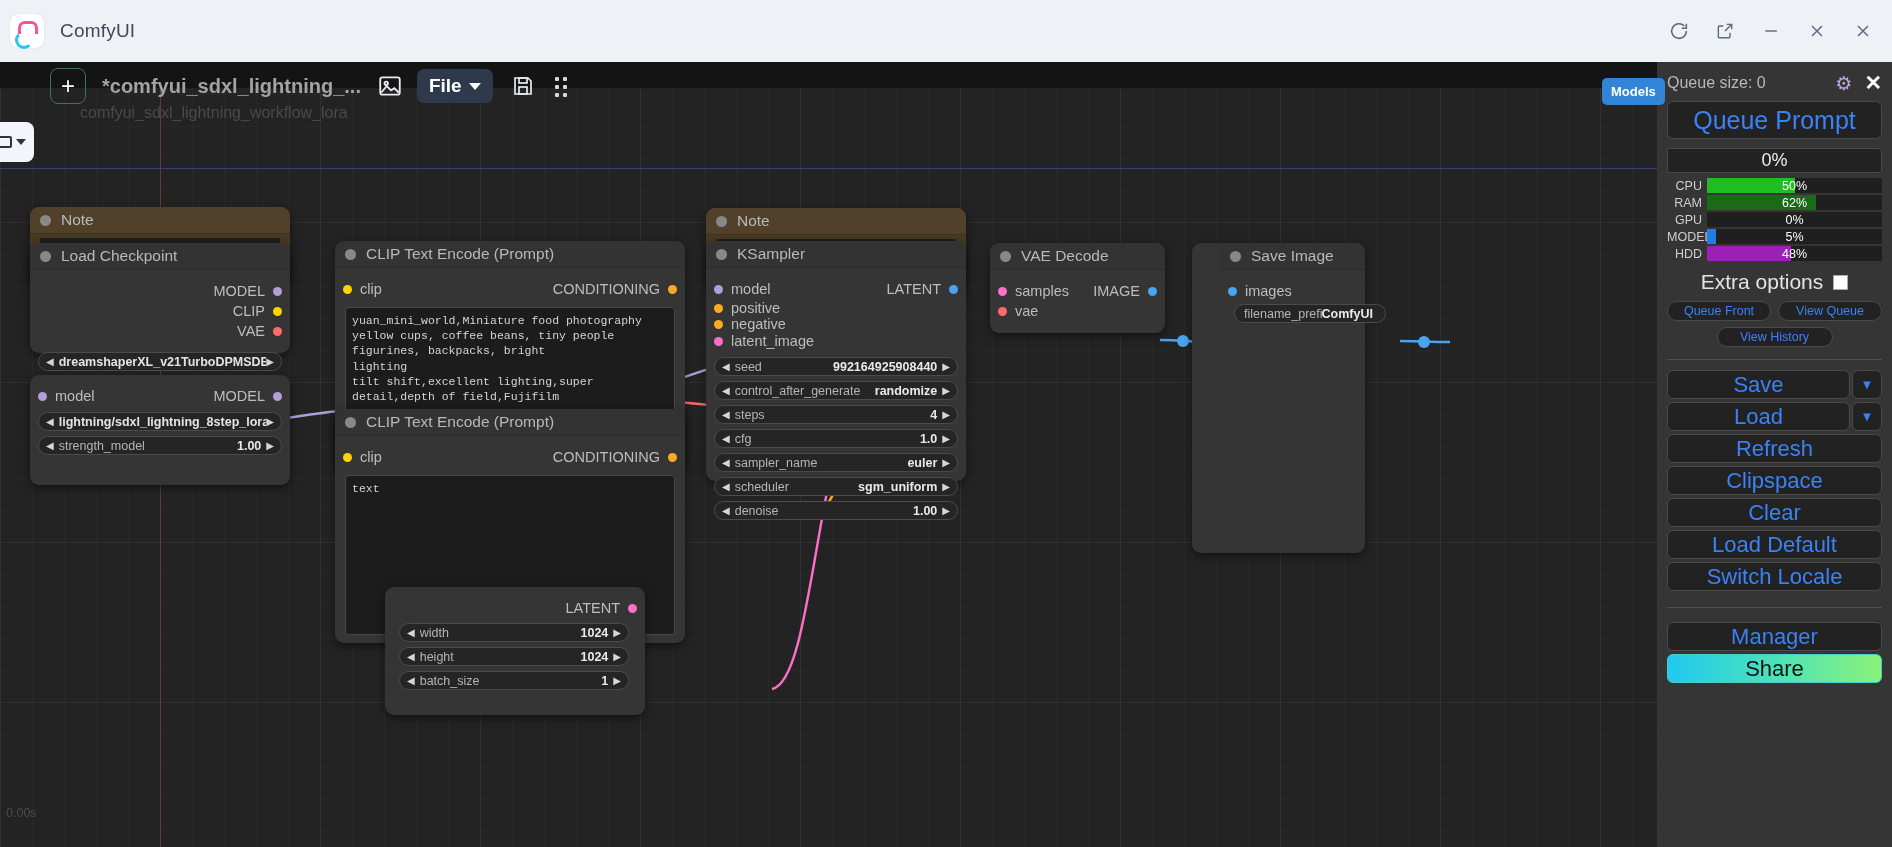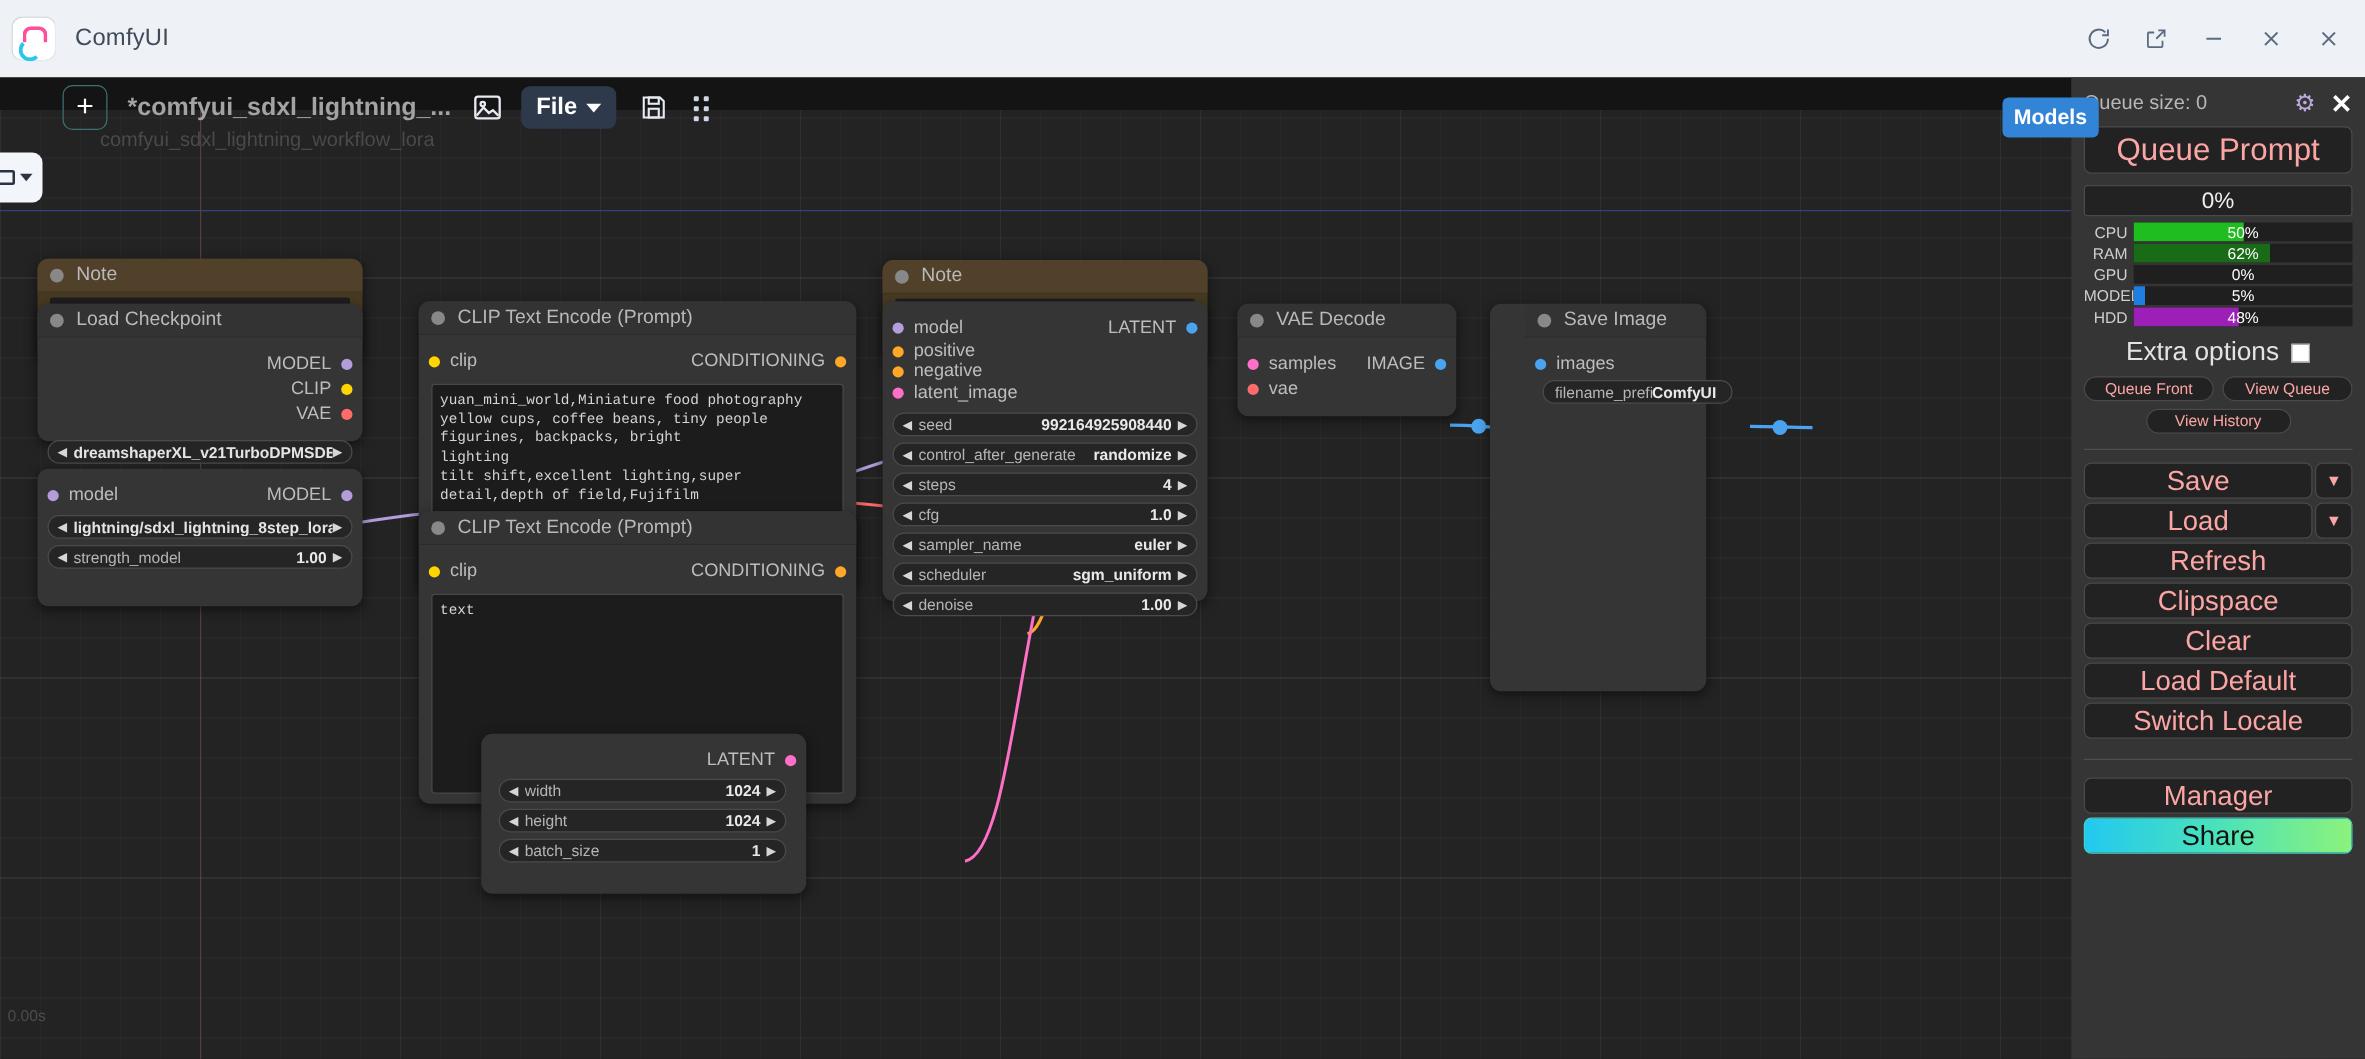--- a/index.html
+++ b/index.html
@@ -144,21 +144,21 @@
     position:absolute; top:62px; left:1657px; width:235px; height:785px;
     background:#353535; color:#ddd; padding:8px 10px 0;
   }
   .sb-topbar { display:flex; align-items:center; height:26px; }
   .sb-qsize { font-size:16px; color:#b8b8b8; flex:1 1 auto;}
   .sb-gear { color:#bda8dd; font-size:19px; }
   .sb-close { color:#fff; font-size:21px; margin-left:12px; font-weight:bold;}
   .btn {
     display:flex; align-items:center; justify-content:center;
     background:#222; border:1px solid #4a4a4a; border-radius:6px;
-    color:#fca5a5;
+    color:#3b82f6;
   }
   .sb-queue { height:38px; font-size:25px; margin-top:5px; }
   .sb-prog {
     height:25px; margin-top:9px; background:#222; border:1px solid #4a4a4a; border-radius:3px;
     display:flex; align-items:center; justify-content:center; font-size:18px; color:#eee;
   }
   .res-row { display:flex; align-items:center; height:15px; margin-top:2px; font-size:12.5px;}
   .res-lab { width:40px; text-align:right; padding-right:5px; color:#cfcfcf;}
   .res-bar { flex:1 1 auto; height:15px; background:#1f1f1f; position:relative; }
   .res-fill { position:absolute; left:0; top:0; bottom:0; }
@@ -175,21 +175,21 @@
   .sb-split .main { flex:1 1 auto; height:29px; font-size:22px;}
   .sb-split .drop { width:30px; height:29px; font-size:13px;}
   .sb-sep2 { height:1px; background:#4e4e4e; margin:16px 0 14px;}
   .sb-share {
     height:29px; font-size:22px; color:#111; border:1px solid #44d0c8;
     background:linear-gradient(90deg,#22c9f0 0%,#4ae2bb 50%,#8cf27a 100%);
   }
   .status-time { position:absolute; left:6px; top:806px; color:#4c4c4c; font-size:12.5px; z-index:50;}
   .models-badge {
     position:absolute; left:1602px; top:78px; background:#3285d6; color:#fff;
-    font-size:17px; font-weight:bold; padding:6px 9px; border-radius:5px; z-index:70;
+    font-size:13px; font-weight:bold; padding:6px 9px; border-radius:5px; z-index:70;
   }
 </style>
 </head>
 <body>
 
 <div class="titlebar">
   <div class="tb-logo"></div>
   <div class="tb-title">ComfyUI</div>
   <div class="tb-spacer"></div>
 
@@ -361,20 +361,24 @@
       </div>
       <div class="port right" style="right:8px; top:13px;">
         <span>CONDITIONING</span>
         <span class="pdot" style="background:#ffa726;"></span>
       </div>
       <div class="textarea" style="left:10px; top:39px; width:330px; height:160px;">text</div>
     </div>
   </div>
 
   <div class="node" style="left:706px; top:179px; width:260px; height:240px;">
+    <div class="nhead">
+      <span class="ndot"></span>
+      <span class="ntitle">KSampler</span>
+    </div>
     <div class="nbody">
       <div class="port" style="left:8px; top:13px;">
         <span class="pdot" style="background:#b39ddb;"></span>
         <span>model</span>
       </div>
       <div class="port" style="left:8px; top:32px;">
         <span class="pdot" style="background:#ffa726;"></span>
         <span>positive</span>
       </div>
       <div class="port" style="left:8px; top:48px;">

